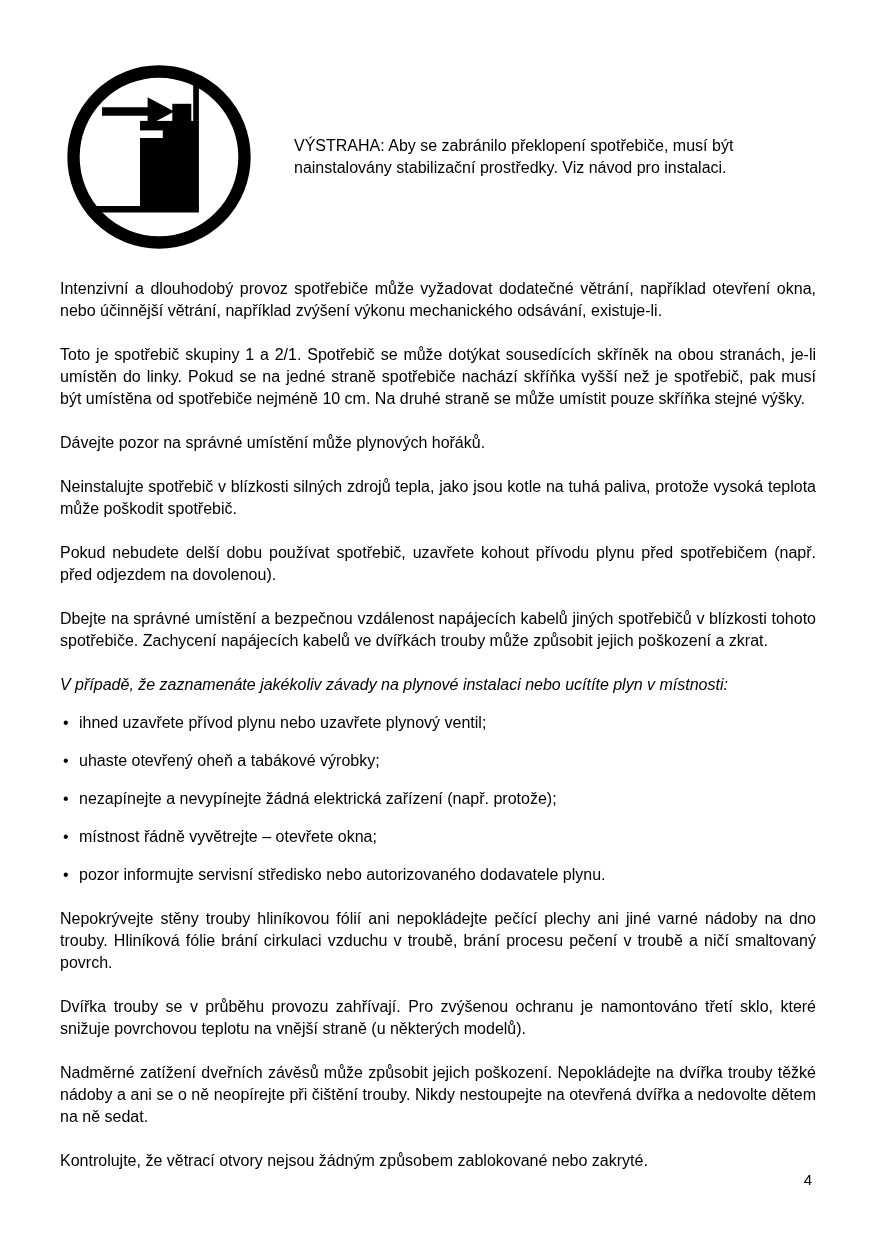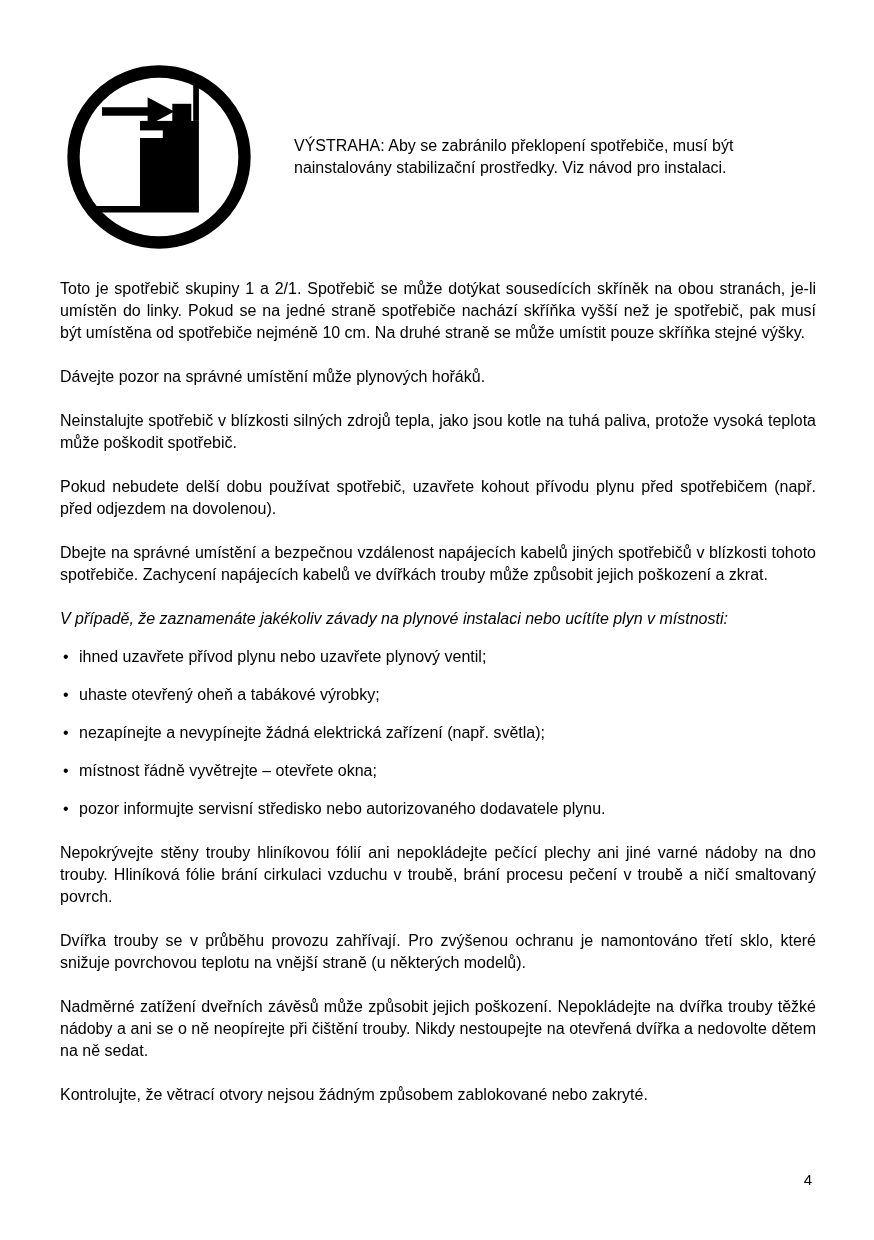--- a/index.html
+++ b/index.html
@@ -84,30 +84,31 @@
         <line x1="69.5" y1="11" x2="69.5" y2="31" stroke="#000000" stroke-width="3"></line>
         <line x1="20" y1="26" x2="45" y2="26" stroke="#000000" stroke-width="4.5"></line>
         <polygon points="44,18.5 58,26 44,33.5" fill="#000000"></polygon>
         <rect x="40" y="36" width="12" height="4" fill="#ffffff"></rect>
       </svg>
     </div>
     <p class="warn-text">VÝSTRAHA: Aby se zabránilo překlopení spotřebiče, musí být nainstalovány stabilizační prostředky. Viz návod pro instalaci.</p>
   </div>
 
   <div class="content">
+    <p>Intenzivní a dlouhodobý provoz spotřebiče může vyžadovat dodatečné větrání, například otevření okna, nebo účinnější větrání, například zvýšení výkonu mechanického odsávání, existuje-li.</p>
     <p>Toto je spotřebič skupiny 1 a 2/1. Spotřebič se může dotýkat sousedících skříněk na obou stranách, je-li umístěn do linky. Pokud se na jedné straně spotřebiče nachází skříňka vyšší než je spotřebič, pak musí být umístěna od spotřebiče nejméně 10 cm. Na druhé straně se může umístit pouze skříňka stejné výšky.</p>
     <p>Dávejte pozor na správné umístění může plynových hořáků.</p>
     <p>Neinstalujte spotřebič v blízkosti silných zdrojů tepla, jako jsou kotle na tuhá paliva, protože vysoká teplota může poškodit spotřebič.</p>
     <p>Pokud nebudete delší dobu používat spotřebič, uzavřete kohout přívodu plynu před spotřebičem (např. před odjezdem na dovolenou).</p>
     <p>Dbejte na správné umístění a bezpečnou vzdálenost napájecích kabelů jiných spotřebičů v blízkosti tohoto spotřebiče. Zachycení napájecích kabelů ve dvířkách trouby může způsobit jejich poškození a zkrat.</p>
     <p class="no-gap">V případě, že zaznamenáte jakékoliv závady na plynové instalaci nebo ucítíte plyn v místnosti:</p>
     <ul class="bullets">
       <li>ihned uzavřete přívod plynu nebo uzavřete plynový ventil;</li>
       <li>uhaste otevřený oheň a tabákové výrobky;</li>
-      <li>nezapínejte a nevypínejte žádná elektrická zařízení (např. světla);</li>
+      <li>nezapínejte a nevypínejte žádná elektrická zařízení (např. protože);</li>
       <li>místnost řádně vyvětrejte – otevřete okna;</li>
       <li>pozor informujte servisní středisko nebo autorizovaného dodavatele plynu.</li>
     </ul>
     <p>Nepokrývejte stěny trouby hliníkovou fólií ani nepokládejte pečící plechy ani jiné varné nádoby na dno trouby. Hliníková fólie brání cirkulaci vzduchu v troubě, brání procesu pečení v troubě a ničí smaltovaný povrch.</p>
     <p>Dvířka trouby se v průběhu provozu zahřívají. Pro zvýšenou ochranu je namontováno třetí sklo, které snižuje povrchovou teplotu na vnější straně (u některých modelů).</p>
     <p>Nadměrné zatížení dveřních závěsů může způsobit jejich poškození. Nepokládejte na dvířka trouby těžké nádoby a ani se o ně neopírejte při čištění trouby. Nikdy nestoupejte na otevřená dvířka a nedovolte dětem na ně sedat.</p>
     <p class="last">Kontrolujte, že větrací otvory nejsou žádným způsobem zablokované nebo zakryté.</p>
   </div>
 
   <div class="page-number">4</div>

